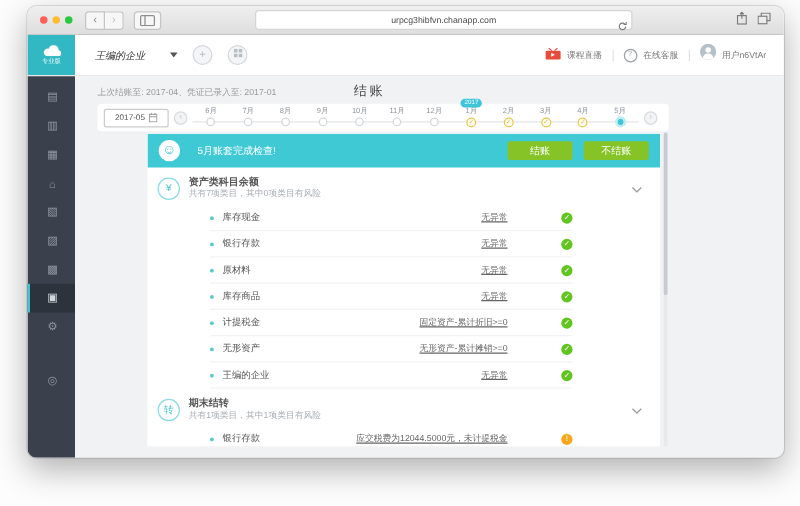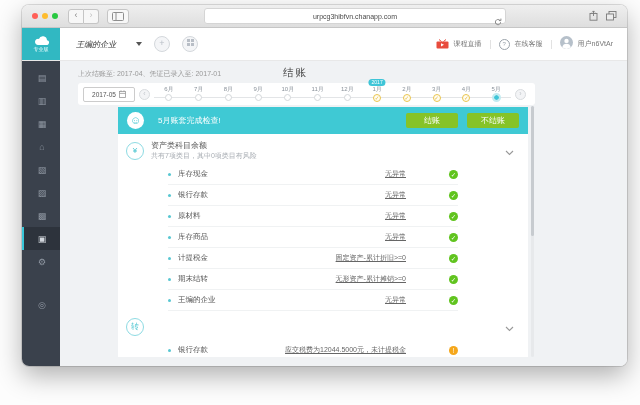--- a/index.html
+++ b/index.html
@@ -55,21 +55,21 @@
   .marker.current{width:7px;height:7px;border-radius:50%;background:#3fc5d7;border:2px solid #c2ebf1;background-clip:padding-box;width:9px;height:9px;margin-top:0;}
   .yearbadge{position:absolute;top:-4px;left:50%;transform:translateX(-50%);background:#3fc5d7;color:#fff;font-size:5px;line-height:7px;padding:0 3px;border-radius:4px;white-space:nowrap;z-index:2;}
   
   .card{position:absolute;left:58px;top:46px;width:410px;height:250px;background:#fff;overflow:hidden;}
   .banner{height:27px;background:#3fc9d4;display:flex;align-items:center;padding:0 9px;box-sizing:border-box;}
   .mascot{width:17px;height:17px;border-radius:50%;background:#fff;color:#49c7d2;font-size:11px;line-height:17px;text-align:center;flex:none;}
   .banner-msg{color:#fff;font-size:8px;margin-left:14px;flex:1;}
   .gbtn{min-width:52px;height:15px;border-radius:2px;background:#86c327;color:#fff;font-size:8px;line-height:15px;text-align:center;margin-left:9px;}
   .sec-head{display:flex;align-items:center;padding:7px 14px 4px 8px;}
   .sec-icon{width:16px;height:16px;border-radius:50%;border:1px solid #8edbe3;color:#45c3cf;font-size:8px;line-height:15px;text-align:center;margin-right:7px;flex:none;}
-  .sec-t{font-size:8px;font-weight:normal;color:#555;line-height:10px;}
+  .sec-t{font-size:8px;font-weight:bold;color:#555;line-height:10px;}
   .sec-s{font-size:7px;color:#a8adb3;line-height:9px;}
   .sec-chevron{margin-left:auto;}
   .row{height:20px;display:flex;align-items:center;margin:0 70px 0 50px;border-bottom:1px solid #f0f2f3;}
   .bullet{width:3px;height:3px;border-radius:50%;background:#58c7d2;margin-right:7px;flex:none;}
   .row-label{font-size:7.5px;color:#555;}
   .row-right{margin-left:auto;display:flex;align-items:center;}
   .row-link{font-size:7px;color:#666;text-decoration:underline;cursor:pointer;}
   .status{width:9px;height:9px;border-radius:50%;color:#fff;font-size:6.5px;line-height:9px;text-align:center;margin-left:43px;flex:none;}
   .status.ok{background:#61c41f;}
   .status.warn{background:#f5a71b;}
@@ -326,38 +326,42 @@
             <div class="row">
               <span class="bullet"></span>
               <span class="row-label">计提税金</span>
               <span class="row-right">
                 <a class="row-link">固定资产-累计折旧&gt;=0</a>
                 <span class="status ok">✓</span>
               </span>
             </div>
             <div class="row">
               <span class="bullet"></span>
-              <span class="row-label">期末结转</span>
+              <span class="row-label">无形资产</span>
               <span class="row-right">
                 <a class="row-link">无形资产-累计摊销&gt;=0</a>
                 <span class="status ok">✓</span>
               </span>
             </div>
             <div class="row">
               <span class="bullet"></span>
               <span class="row-label">王编的企业</span>
               <span class="row-right">
                 <a class="row-link">无异常</a>
                 <span class="status ok">✓</span>
               </span>
             </div>
           </div>
 
         <div class="sec-head">
           <span class="sec-icon">转</span>
+          <div>
+            <div class="sec-t">期末结转</div>
+            <div class="sec-s">共有1项类目，其中1项类目有风险</div>
+          </div>
           <span class="sec-chevron">
             <svg width="9" height="6" viewBox="0 0 9 6">
                 <path d="M1 1l3.5 3.5L8 1" fill="none" stroke="#999" stroke-width="1.1"></path>
               </svg>
           </span>
         </div>
         <div class="rows">
             <div class="row">
               <span class="bullet"></span>
               <span class="row-label">银行存款</span>

